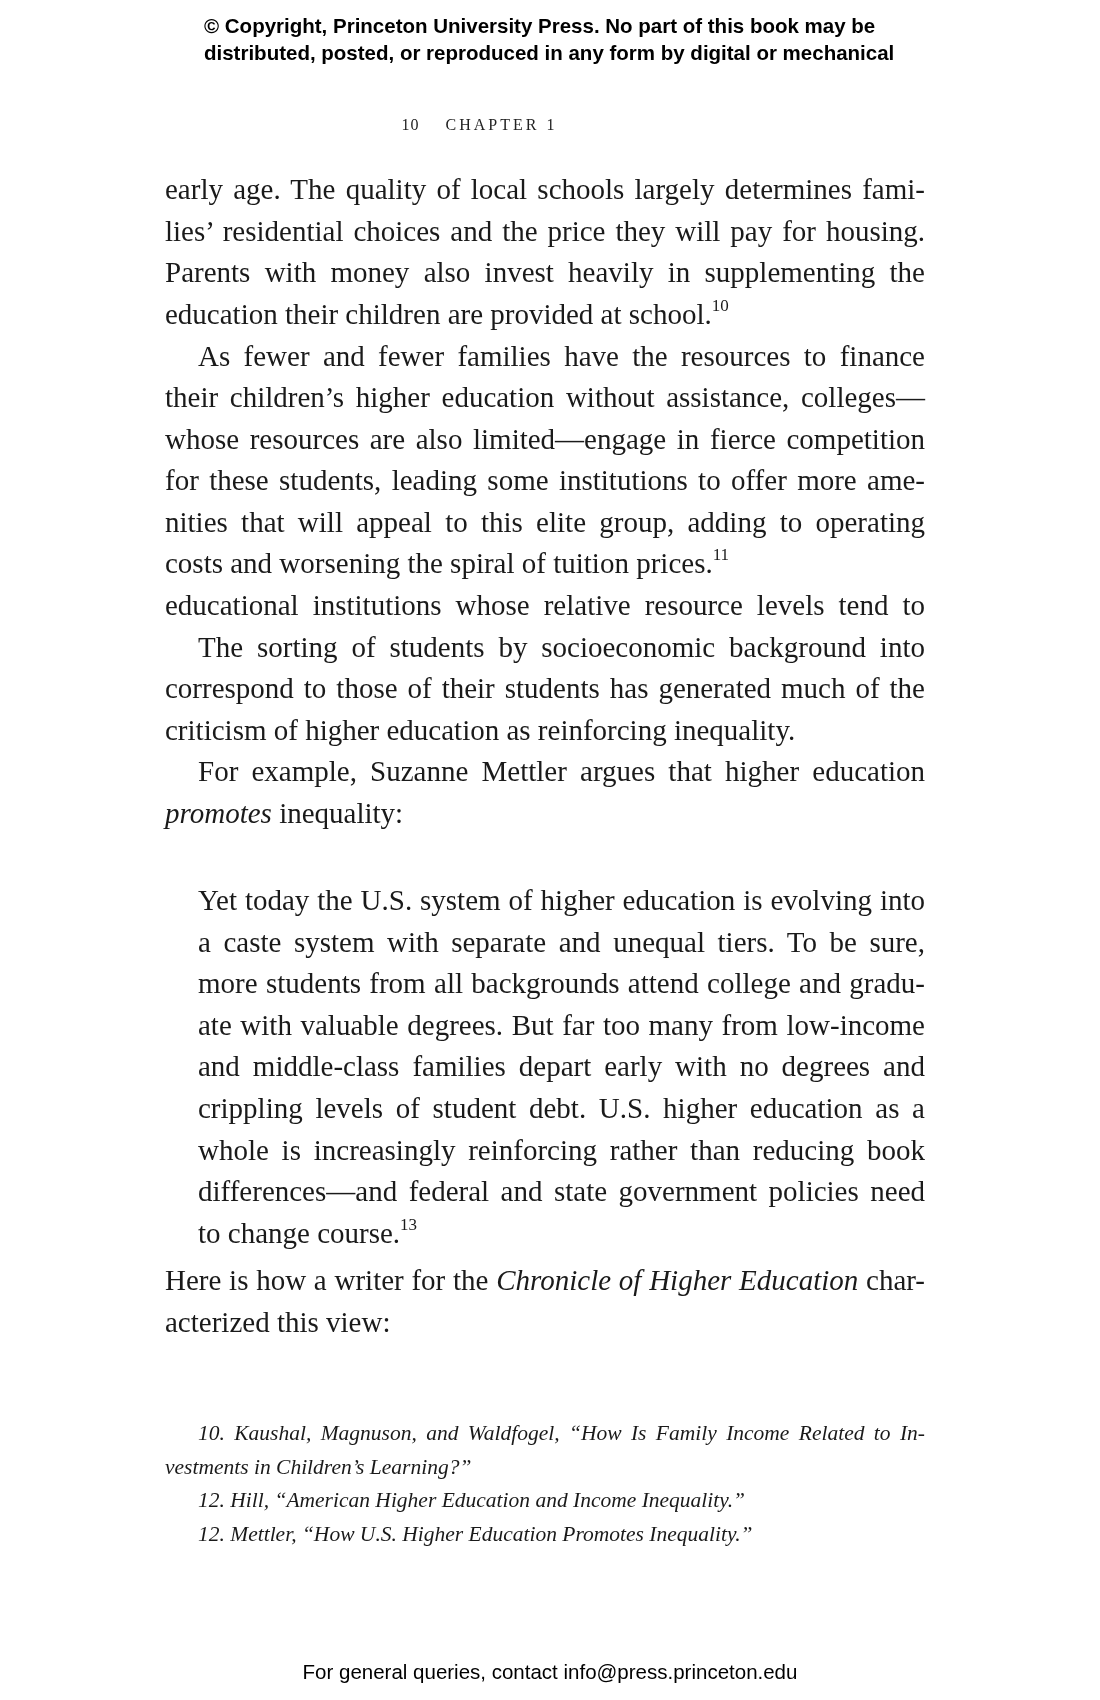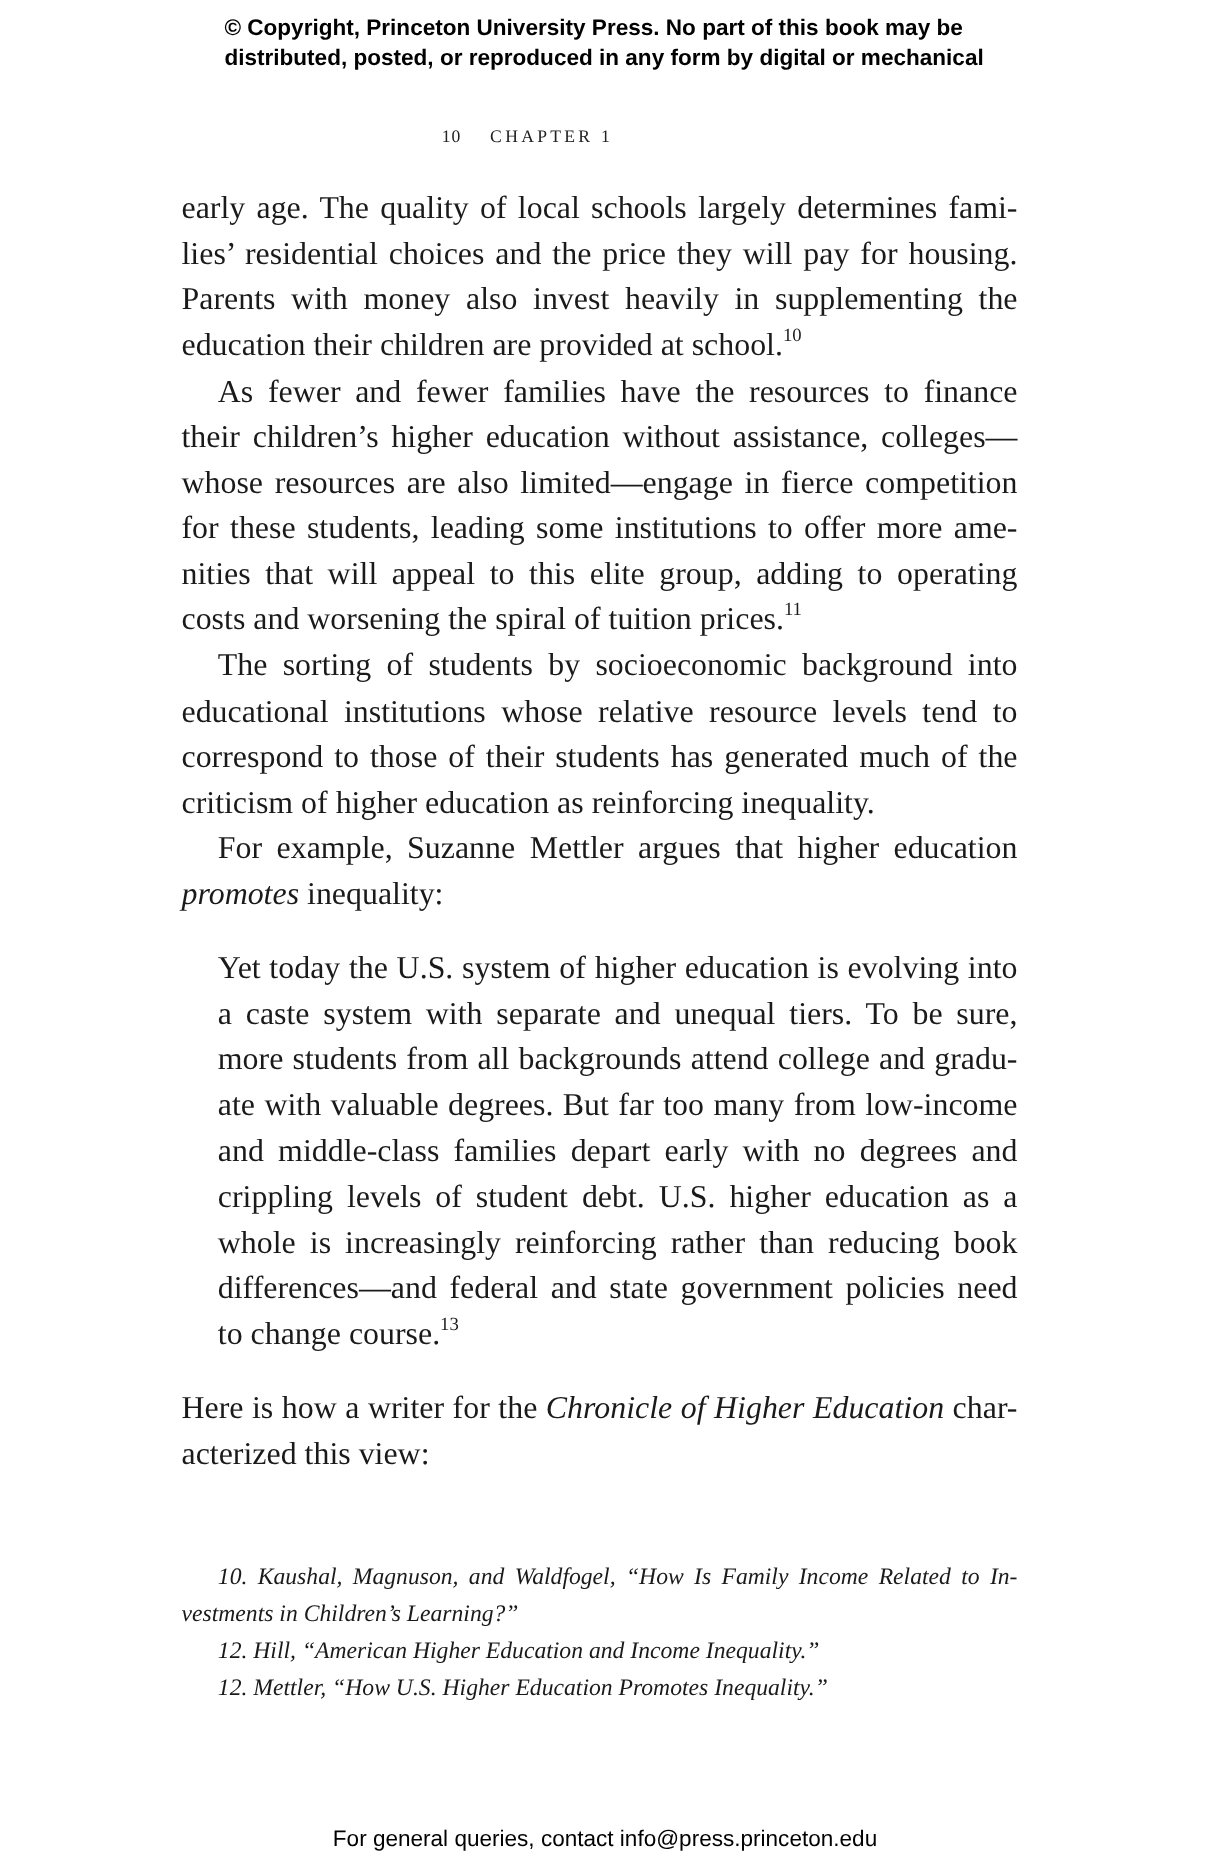--- a/index.html
+++ b/index.html
@@ -14,21 +14,21 @@
     font-family: "Liberation Serif", serif; font-size: 16px; letter-spacing: 3px; color: #222;
   }
   .running-head .pg { margin-right: 26px; letter-spacing: 1px; }
   .body-text {
     position: absolute; left: 165px; width: 760px;
     font-family: "Liberation Serif", serif; font-size: 29px; color: #1a1a1a;
   }
   .line { height: 41.6px; line-height: 41.6px; white-space: nowrap; text-align: justify; text-align-last: justify; }
   .line.last { text-align-last: left; }
   .indent { padding-left: 33px; }
-  .quote { position: absolute; left: 198px; width: 727px; font-family: "Liberation Serif", serif; font-size: 29px; color: #1a1a1a; }
+  .quote { position: absolute; left: 198px; width: 727px; font-family: "Liberation Serif", serif; font-size: 29px; color: #1a1a1a; margin-top: 20px; }
   sup { font-size: 17px; line-height: 0; vertical-align: 13px; }
   i { font-style: italic; }
   .notes { position: absolute; left: 165px; width: 760px; font-family: "Liberation Serif", serif; font-size: 21.5px; color: #1a1a1a; }
   .notes .line { height: 33.5px; line-height: 33.5px; }
   .footer {
     position: absolute; left: 0; width: 1100px; top: 1660px; text-align: center;
     font-family: "Liberation Sans", sans-serif; font-size: 20.5px; color: #000;
   }
 </style>
 </head>
@@ -53,22 +53,22 @@
 <div class="body-text" style="top:335.5px;">
   <div class="line indent">As fewer and fewer families have the resources to finance</div>
   <div class="line">their children’s higher education without assistance, colleges—</div>
   <div class="line">whose resources are also limited—engage in fierce competition</div>
   <div class="line">for these students, leading some institutions to offer more ame-</div>
   <div class="line">nities that will appeal to this elite group, adding to operating</div>
   <div class="line last"><span>costs and worsening the spiral of tuition prices.</span><sup>11</sup></div>
 </div>
 
 <div class="body-text" style="top:585px;">
+  <div class="line">educational institutions whose relative resource levels tend to</div>
   <div class="line indent">The sorting of students by socioeconomic background into</div>
-  <div class="line">educational institutions whose relative resource levels tend to</div>
   <div class="line">correspond to those of their students has generated much of the</div>
   <div class="line last">criticism of higher education as reinforcing inequality.</div>
 </div>
 
 <div class="body-text" style="top:751px;">
   <div class="line indent">For example, Suzanne Mettler argues that higher education</div>
   <div class="line last"><i>promotes</i><span> inequality:</span></div>
 </div>
 
 <div class="quote" style="top:860px;">

